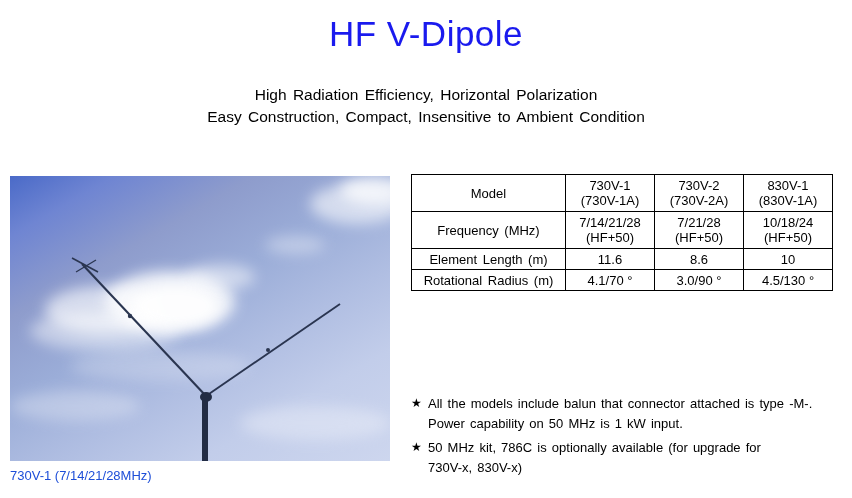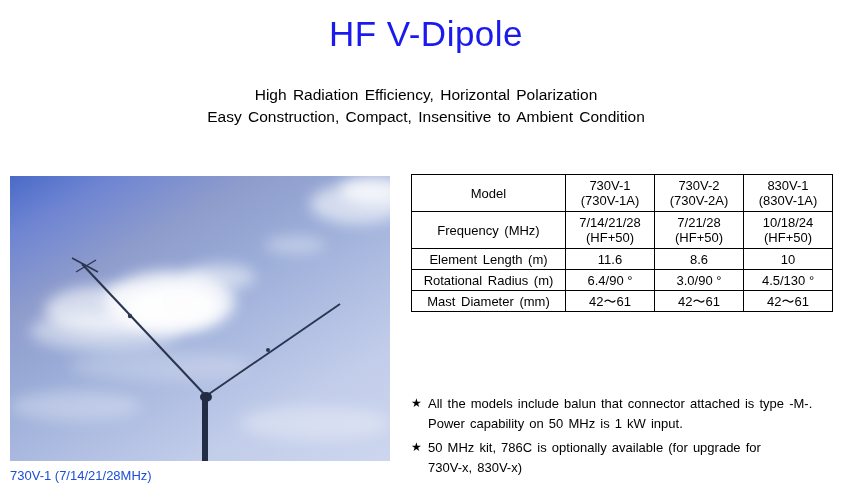--- a/index.html
+++ b/index.html
@@ -230,31 +230,25 @@
 
     <tr class="r-short">
       <td class="label">Element  Length  (m)</td>
       <td class="val">11.6</td>
       <td class="val">8.6</td>
       <td class="val">10</td>
     </tr>
 
     <tr class="r-short">
       <td class="label">Rotational  Radius  (m)</td>
-      <td class="val">6.4/90 °</td>
+      <td class="val">4.1/70 °</td>
       <td class="val">3.0/90 °</td>
       <td class="val">4.5/130 °</td>
     </tr>
 
-    <tr class="r-short">
-      <td class="label">Mast  Diameter  (mm)</td>
-      <td class="val">42〜61</td>
-      <td class="val">42〜61</td>
-      <td class="val">42〜61</td>
-    </tr>
 
   </tbody>
 </table>
 
 <div class="notes">
   <div class="note">
     <span class="star">★</span>
     <span>All the models include balun that connector attached is type -M-.</span>
     <span class="l2">Power capability on 50 MHz is 1 kW input.</span>
   </div>

